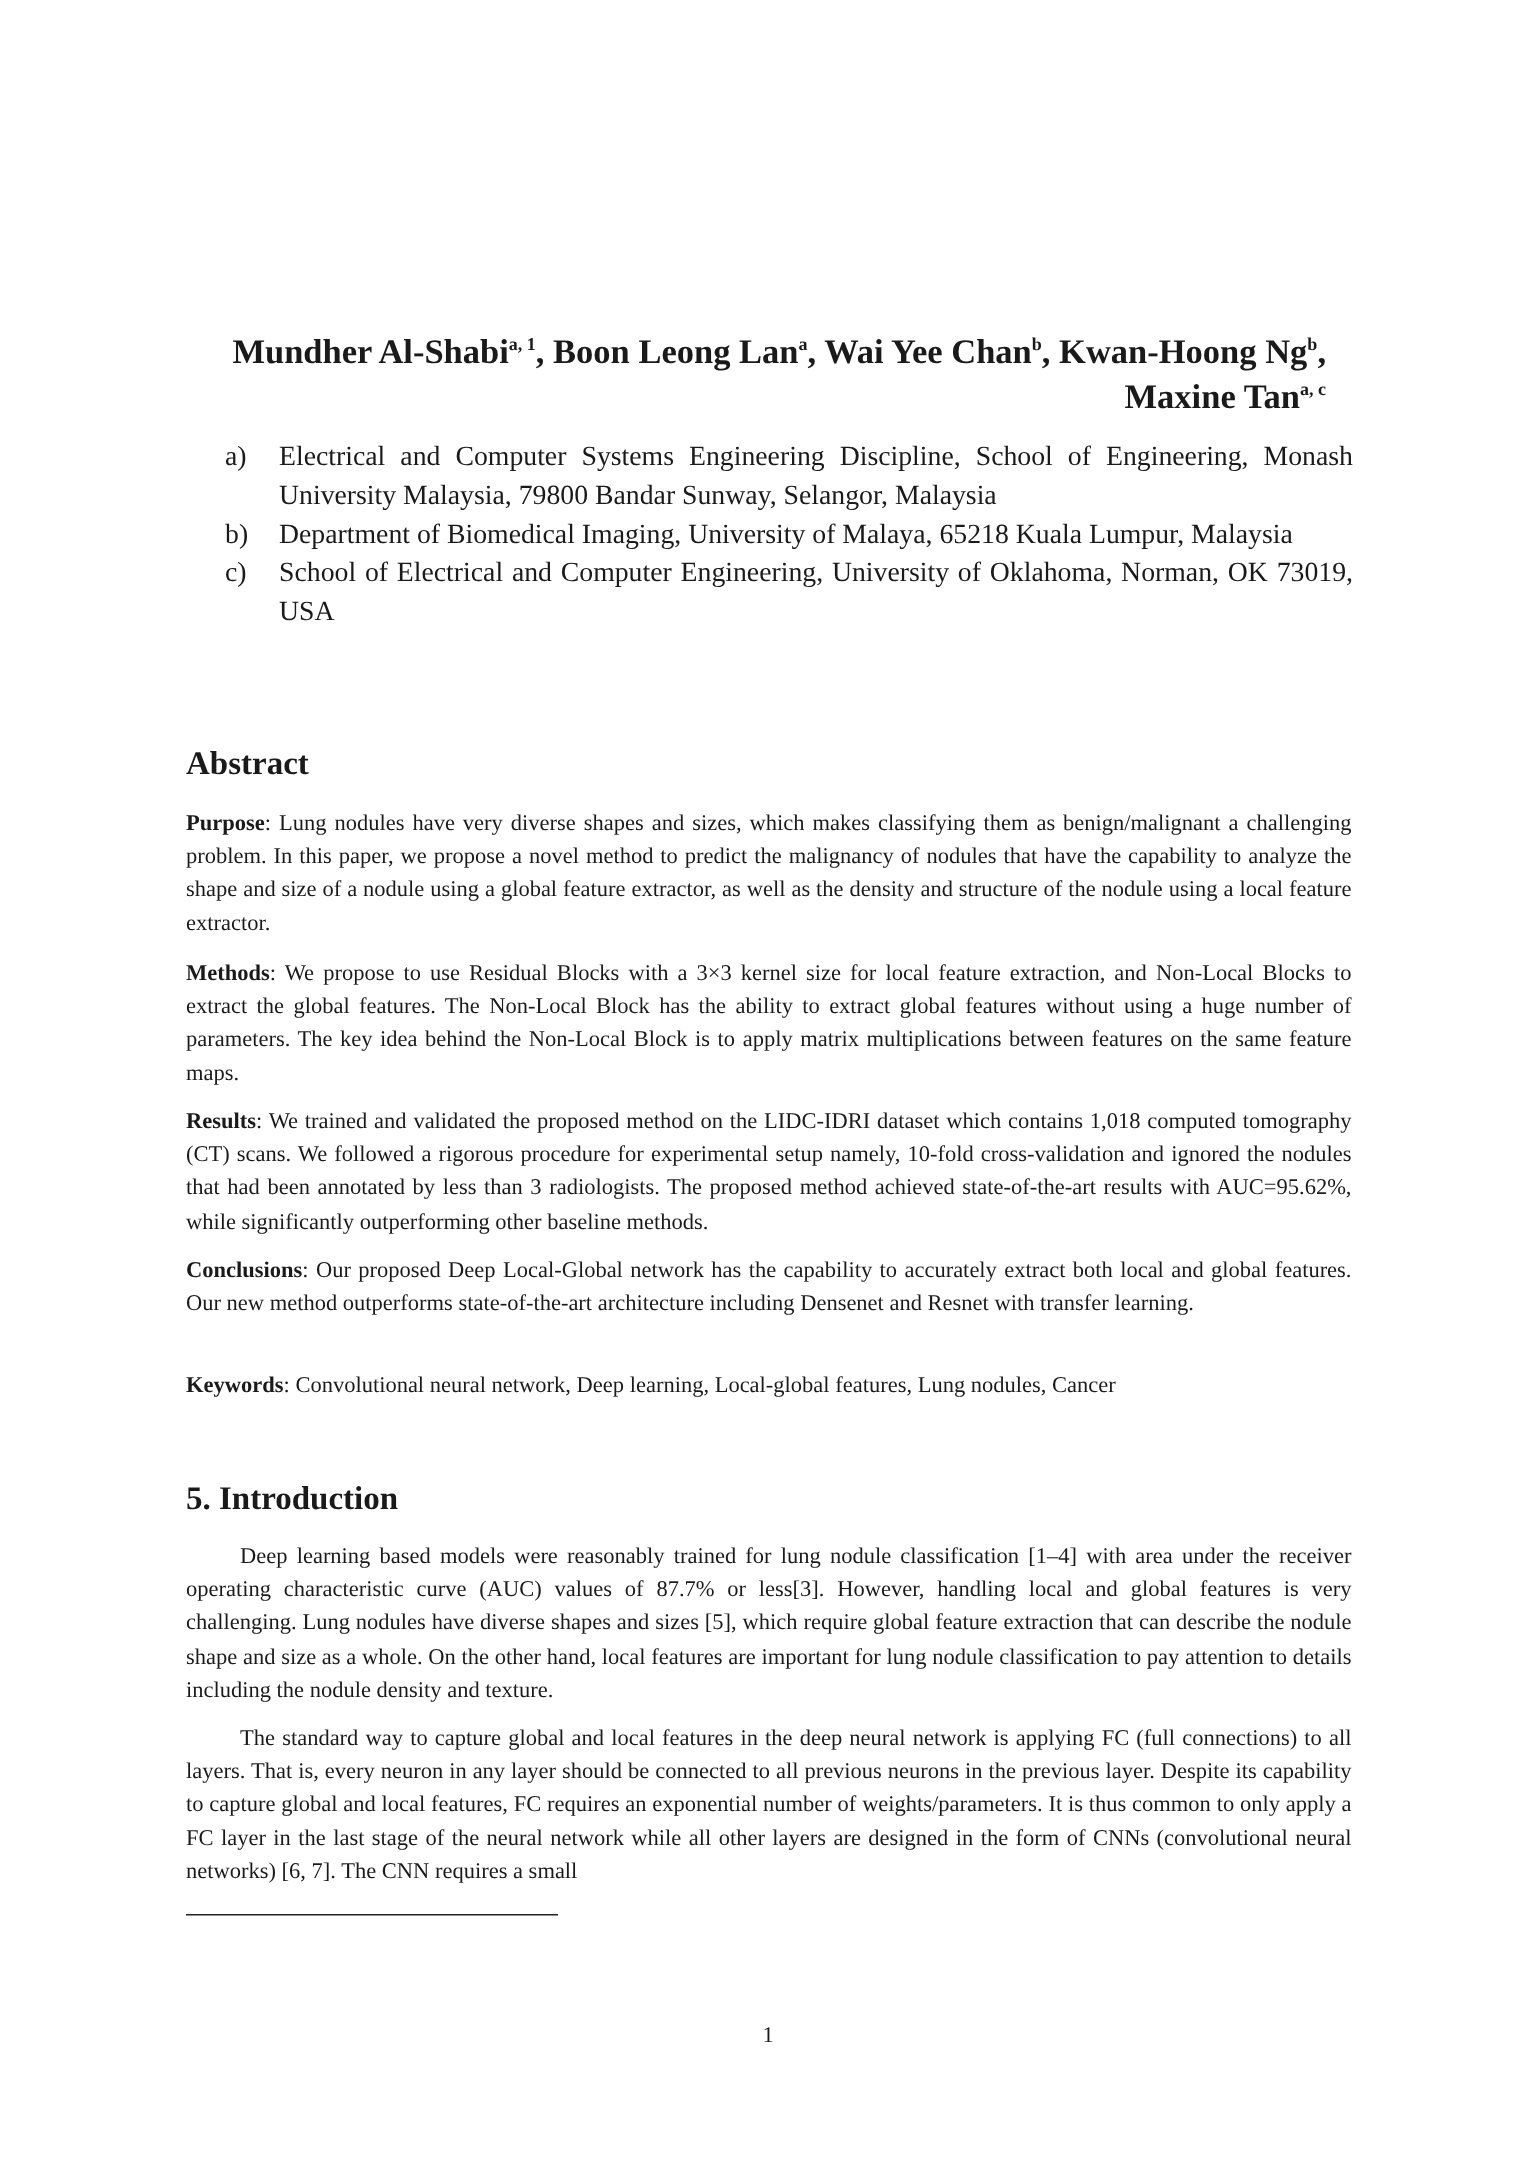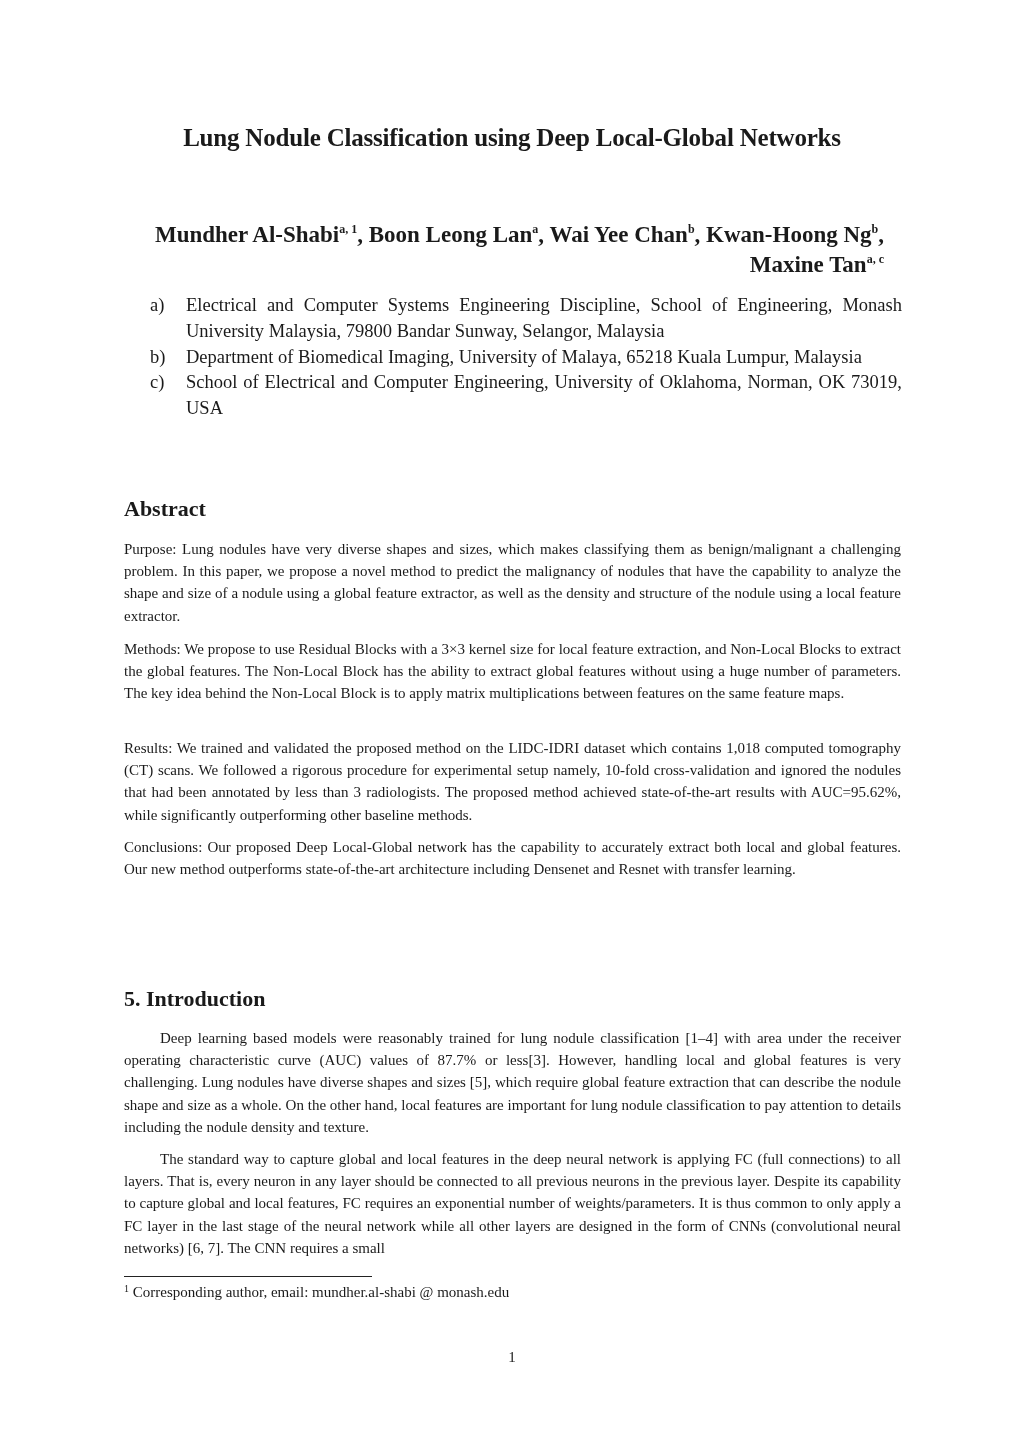--- a/index.html
+++ b/index.html
@@ -25,33 +25,32 @@
     .affils li { display: flex; }
     .affils .lbl { width: 36px; flex: 0 0 36px; }
     .affils .txt { flex: 1; text-align: justify; }
     .h1 {
       position: absolute; left: 124px; font-weight: bold; font-size: 22px;
     }
     .para {
       position: absolute; left: 124px; width: 777px;
       font-size: 15px; line-height: 22.2px; text-align: justify; margin: 0;
     }
-    .para b { font-weight: normal; }
+    .para b { font-weight: bold; }
     .indent { text-indent: 36px; }
     .fnrule { position: absolute; left: 124px; top: 1276px; width: 248px; border-top: 1px solid #222; }
     .footnote { position: absolute; left: 124px; top: 1284px; font-size: 15px; }
     .footnote sup { font-size: 10px; vertical-align: 5px; line-height: 0; }
     .pagenum { position: absolute; left: 0; width: 1024px; top: 1349px; text-align: center; font-size: 15px; }
   </style>
 </head>
 <body>
 
 <div class="page">
 
-  <div class="title">Lung Nodule Classification using Deep Local-Global Networks</div>
 
   <div class="authors">
     <span><span>Mundher Al-Shabi</span><sup>a, 1</sup><span>, </span></span><span><span>Boon Leong Lan</span><sup>a</sup><span>, </span></span><span><span>Wai Yee Chan</span><sup>b</sup><span>, </span></span><span><span>Kwan-Hoong Ng</span><sup>b</sup><span>, </span></span><span><span>Maxine Tan</span><sup>a, c</sup></span>
   </div>
 
   <ol class="affils">
     <li>
       <span class="lbl">a)</span>
       <span class="txt">Electrical and Computer Systems Engineering Discipline, School of Engineering, Monash University Malaysia, 79800 Bandar Sunway, Selangor, Malaysia</span>
     </li>
@@ -68,24 +67,24 @@
   <div class="h1" style="top:496px;">Abstract</div>
 
   <p class="para" style="top:538px;"><b>Purpose</b><span>: Lung nodules have very diverse shapes and sizes, which makes classifying them as benign/malignant a challenging problem. In this paper, we propose a novel method to predict the malignancy of nodules that have the capability to analyze the shape and size of a nodule using a global feature extractor, as well as the density and structure of the nodule using a local feature extractor.</span></p>
 
   <p class="para" style="top:638px;"><b>Methods</b><span>: We propose to use Residual Blocks with a 3×3 kernel size for local feature extraction, and Non-Local Blocks to extract the global features. The Non-Local Block has the ability to extract global features without using a huge number of parameters. The key idea behind the Non-Local Block is to apply matrix multiplications between features on the same feature maps.</span></p>
 
   <p class="para" style="top:737px;"><b>Results</b><span>: We trained and validated the proposed method on the LIDC-IDRI dataset which contains 1,018 computed tomography (CT) scans. We followed a rigorous procedure for experimental setup namely, 10-fold cross-validation and ignored the nodules that had been annotated by less than 3 radiologists. The proposed method achieved state-of-the-art results with AUC=95.62%, while significantly outperforming other baseline methods.</span></p>
 
   <p class="para" style="top:836px;"><b>Conclusions</b><span>: Our proposed Deep Local-Global network has the capability to accurately extract both local and global features. Our new method outperforms state-of-the-art architecture including Densenet and Resnet with transfer learning.</span></p>
 
+  <p class="para" style="top:913px;"><b>Keywords</b><span>: Convolutional neural network, Deep learning, Local-global features, Lung nodules, Cancer</span></p>
 
   <div class="h1" style="top:986px;">5. Introduction</div>
 
   <p class="para indent" style="top:1027px;">Deep learning based models were reasonably trained for lung nodule classification [1–4] with area under the receiver operating characteristic curve (AUC) values of 87.7% or less[3]. However, handling local and global features is very challenging. Lung nodules have diverse shapes and sizes [5], which require global feature extraction that can describe the nodule shape and size as a whole. On the other hand, local features are important for lung nodule classification to pay attention to details including the nodule density and texture.</p>
 
   <p class="para indent" style="top:1148px;">The standard way to capture global and local features in the deep neural network is applying FC (full connections) to all layers. That is, every neuron in any layer should be connected to all previous neurons in the previous layer. Despite its capability to capture global and local features, FC requires an exponential number of weights/parameters. It is thus common to only apply a FC layer in the last stage of the neural network while all other layers are designed in the form of CNNs (convolutional neural networks) [6, 7]. The CNN requires a small</p>
 
   <div class="fnrule"></div>
-  <div class="footnote"><sup>1</sup><span> Corresponding author, email: mundher.al-shabi @ monash.edu</span></div>
 
   <div class="pagenum">1</div>
 </div>
 
 </body></html>

